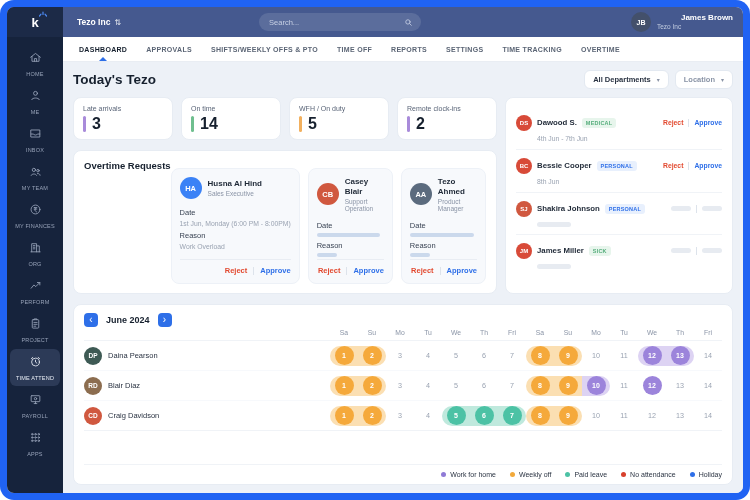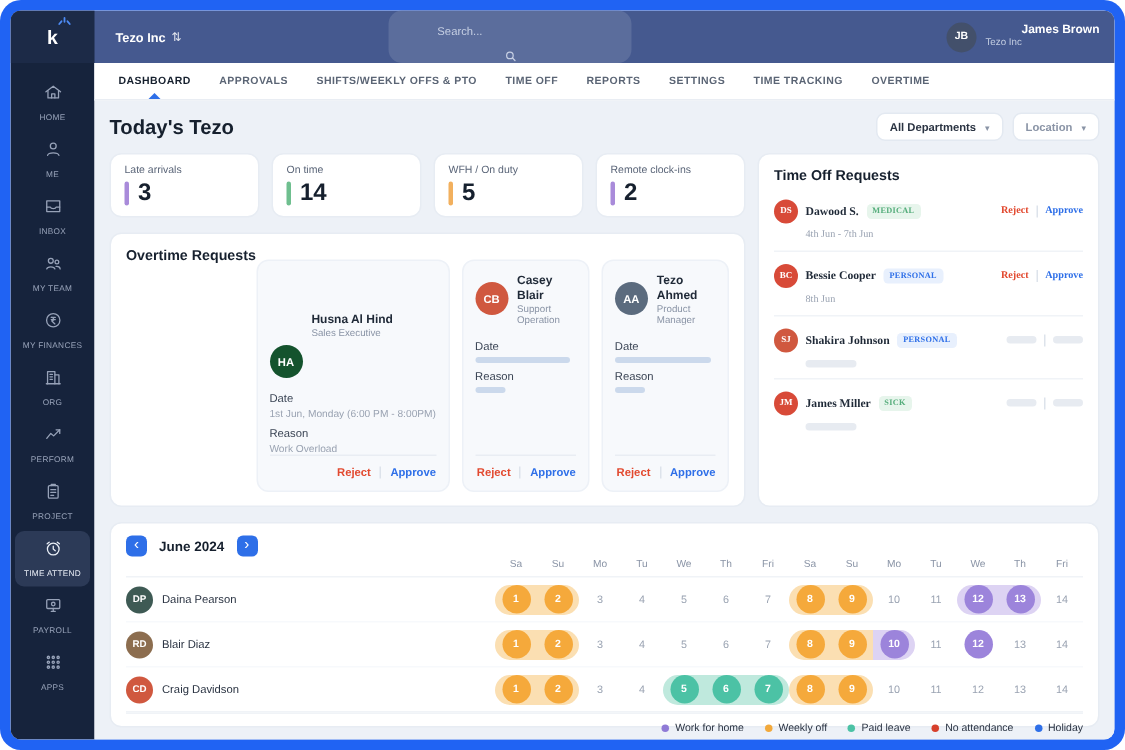--- a/index.html
+++ b/index.html
@@ -9,21 +9,21 @@
   .frame{width:750px;height:500px;background:#2063F3;border-radius:14px;padding:7px;}
   .window{width:100%;height:100%;border-radius:7px;overflow:hidden;display:flex;flex-direction:column;background:#EDF1F7;}
 
   
   .topbar{flex:0 0 30px;display:flex;align-items:stretch;background:#45598F;position:relative;}
   .logo-box{width:56px;background:#1C2A47;display:flex;align-items:center;justify-content:center;position:relative;flex:0 0 56px;}
   .logo-k{color:#fff;font-weight:bold;font-size:13px;line-height:1;}
   .logo-spark{position:absolute;top:4px;left:31px;width:10px;height:8px;}
   .company{display:flex;align-items:center;gap:4px;margin-left:14px;color:#fff;font-size:8.5px;font-weight:bold;cursor:pointer;}
   .company .glyph{font-size:8px;opacity:.85;font-weight:normal;}
-  .search{width:162px;height:35px;background:#5B6D9C;border-radius:9px;align-self:center;margin-left:138px;display:flex;align-items:center;padding:0 8px;flex-direction:column;}
+  .search{width:162px;height:18px;background:#5B6D9C;border-radius:9px;align-self:center;margin-left:138px;display:flex;align-items:center;padding:0 8px;}
   .search input{flex:1;background:transparent;border:none;outline:none;font-size:7.5px;color:#E8EDF7;font-family:inherit;}
   .search input::placeholder{color:#C7D0E4;}
   .search svg{width:9px;height:9px;stroke:#C7D0E4;}
   .user{margin-left:auto;margin-right:10px;display:flex;align-items:center;gap:6px;}
   .user-meta{line-height:1.25;}
   .user-name{font-size:8px;font-weight:bold;color:#fff;margin-left:24px;}
   .user-org{font-size:6.5px;color:#C2CCE0;}
 
   .avatar{border-radius:50%;display:flex;align-items:center;justify-content:center;color:#fff;font-weight:bold;flex:0 0 auto;}
   .av20{width:20px;height:20px;font-size:7px;}
@@ -75,21 +75,21 @@
   .ot-role{font-size:6.5px;color:#8A94A6;}
   .ot-lbl{font-size:7.5px;color:#3A4454;margin:4px 0 3px;}
   .ot-val{font-size:6.8px;color:#9AA3B2;white-space:nowrap;}
   .skel{background:#CBD9EC;border-radius:3px;height:4px;}
   .ot-foot{margin-top:auto;border-top:1px solid #E9EDF3;padding-top:6px;display:flex;justify-content:flex-end;gap:6px;align-items:center;font-size:7.5px;font-weight:bold;}
   .reject{color:#E2492F;cursor:pointer;}
   .approve{color:#2E6FE8;cursor:pointer;}
   .vdiv{width:1px;height:8px;background:#DDE3EB;}
 
   .timeoff{flex:0 0 228px;width:228px;padding:9px 10px 4px;}
-  .to-item{padding:7.5px 0;border-bottom:1px solid #F0F3F7;font-family:Liberation Serif, serif;}
+  .to-item{padding:7.5px 0;border-bottom:1px solid #F0F3F7;}
   .to-item:last-child{border-bottom:none;}
   .to-top{display:flex;align-items:center;gap:5px;}
   .to-name{font-size:7.8px;font-weight:bold;color:#1F2937;white-space:nowrap;}
   .badge{font-size:5.5px;font-weight:bold;padding:2px 4px;border-radius:3px;letter-spacing:.2px;}
   .to-actions{margin-left:auto;display:flex;gap:5px;align-items:center;font-size:6.8px;font-weight:bold;}
   .skel-gray{background:#E7EBF1;border-radius:3px;height:5px;}
   .to-date{font-size:6.8px;color:#9AA3B2;margin:4px 0 0 21px;}
   .to-date.skel-gray{width:34px;margin-top:5px;}
 
   .calendar{flex:1;margin-top:10px;padding:8px 10px 6px;display:flex;flex-direction:column;min-height:0;}
@@ -303,21 +303,21 @@
                       <span class="stat-value">2</span>
                     </div>
                   </div>
                 </div>
 
               <section class="panel overtime">
                 <h2 class="panel-title" style="margin:0;">Overtime Requests</h2>
                 <div class="ot-cards" id="ot-cards">
                     <div class="ot-card">
                       <div class="ot-head">
-                        <span class="avatar av22" style="background: #14532d; margin-top: 48px;">HA</span>
+                        <span class="avatar av22" style="background: #3b82f6;">HA</span>
                         <div>
                           <div class="ot-name">Husna Al Hind</div>
                           <div class="ot-role">Sales Executive</div>
                         </div>
                       </div>
                       <div class="ot-lbl">Date</div>
                       <div class="ot-val">1st Jun, Monday (6:00 PM - 8:00PM)</div>
                       <div class="ot-lbl">Reason</div>
                       <div class="ot-val">Work Overload</div>
                       <div class="ot-foot">
@@ -360,21 +360,20 @@
                         <span class="reject">Reject</span>
                         <span class="vdiv"></span>
                         <span class="approve">Approve</span>
                       </div>
                     </div>
                   </div>
               </section>
             </div>
 
             <aside class="panel timeoff">
-              <h2 class="panel-title" style="margin:0 0 2px;">Time Off Requests</h2>
               <div id="timeoff-list">
                   <div class="to-item">
                     <div class="to-top">
                       <span class="avatar av16" style="background: rgb(216, 74, 56);">DS</span>
                       <span class="to-name">Dawood S.</span>
                       <span class="badge" style="background: rgb(231, 245, 236); color: rgb(85, 173, 123);">MEDICAL</span>
                       <span class="to-actions">
                         <span class="reject">Reject</span>
                         <span class="vdiv"></span>
                         <span class="approve">Approve</span>

